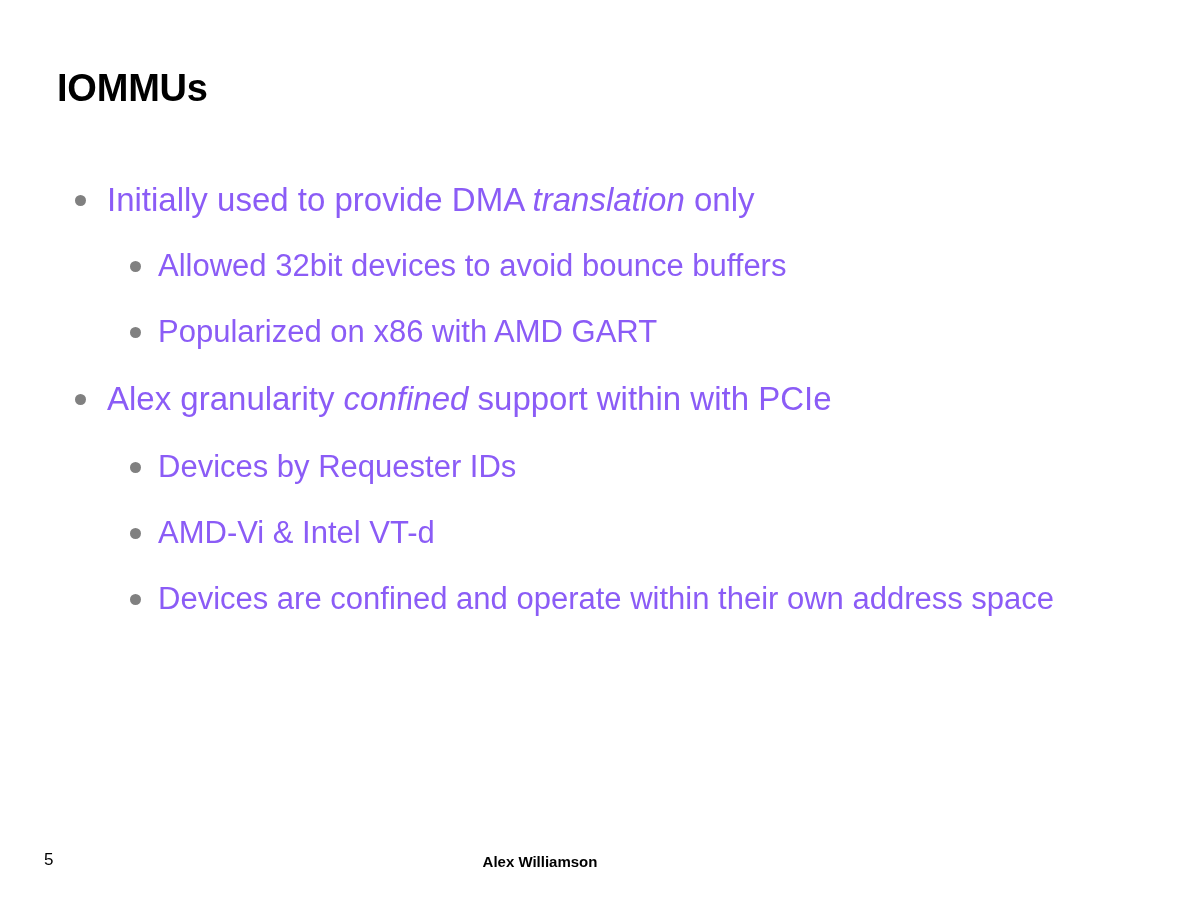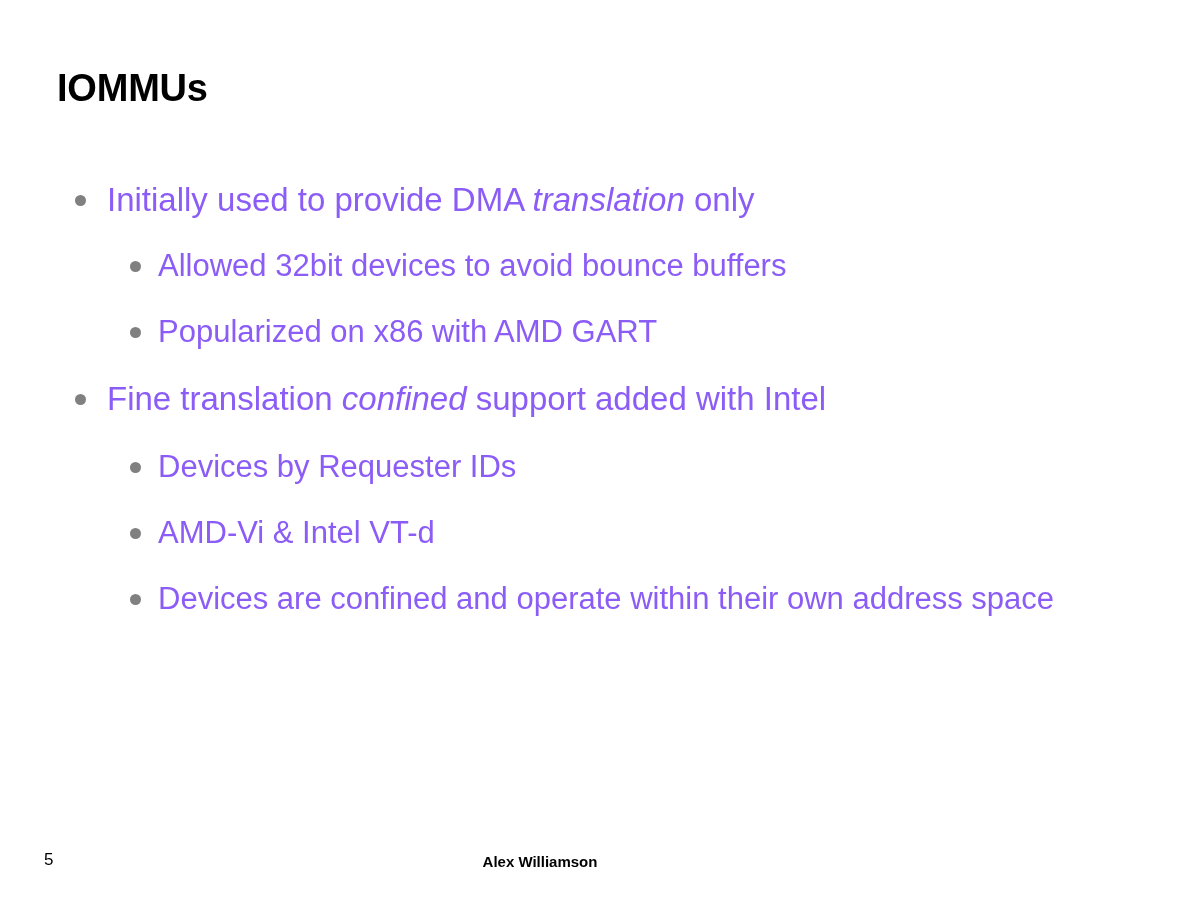--- a/index.html
+++ b/index.html
@@ -141,21 +141,21 @@
 
     <div class="bullet lvl2">
       <span class="marker"></span>
       <span class="btext"><span>Popularized on x86 with AMD GART</span><em class="it"></em><span></span></span>
     </div>
 
     <div class="gap-sm"></div>
 
     <div class="bullet lvl1">
       <span class="marker"></span>
-      <span class="btext"><span>Fine translation </span><em class="it">confined</em><span> support added with Intel</span></span>
+      <span class="btext"><span>Alex granularity </span><em class="it">confined</em><span> support within with PCIe</span></span>
     </div>
 
     <div class="gap-md"></div>
 
     <div class="bullet lvl2">
       <span class="marker"></span>
       <span class="btext"><span>Devices by Requester IDs</span><em class="it"></em><span></span></span>
     </div>
 
     <div class="gap-sm"></div>

